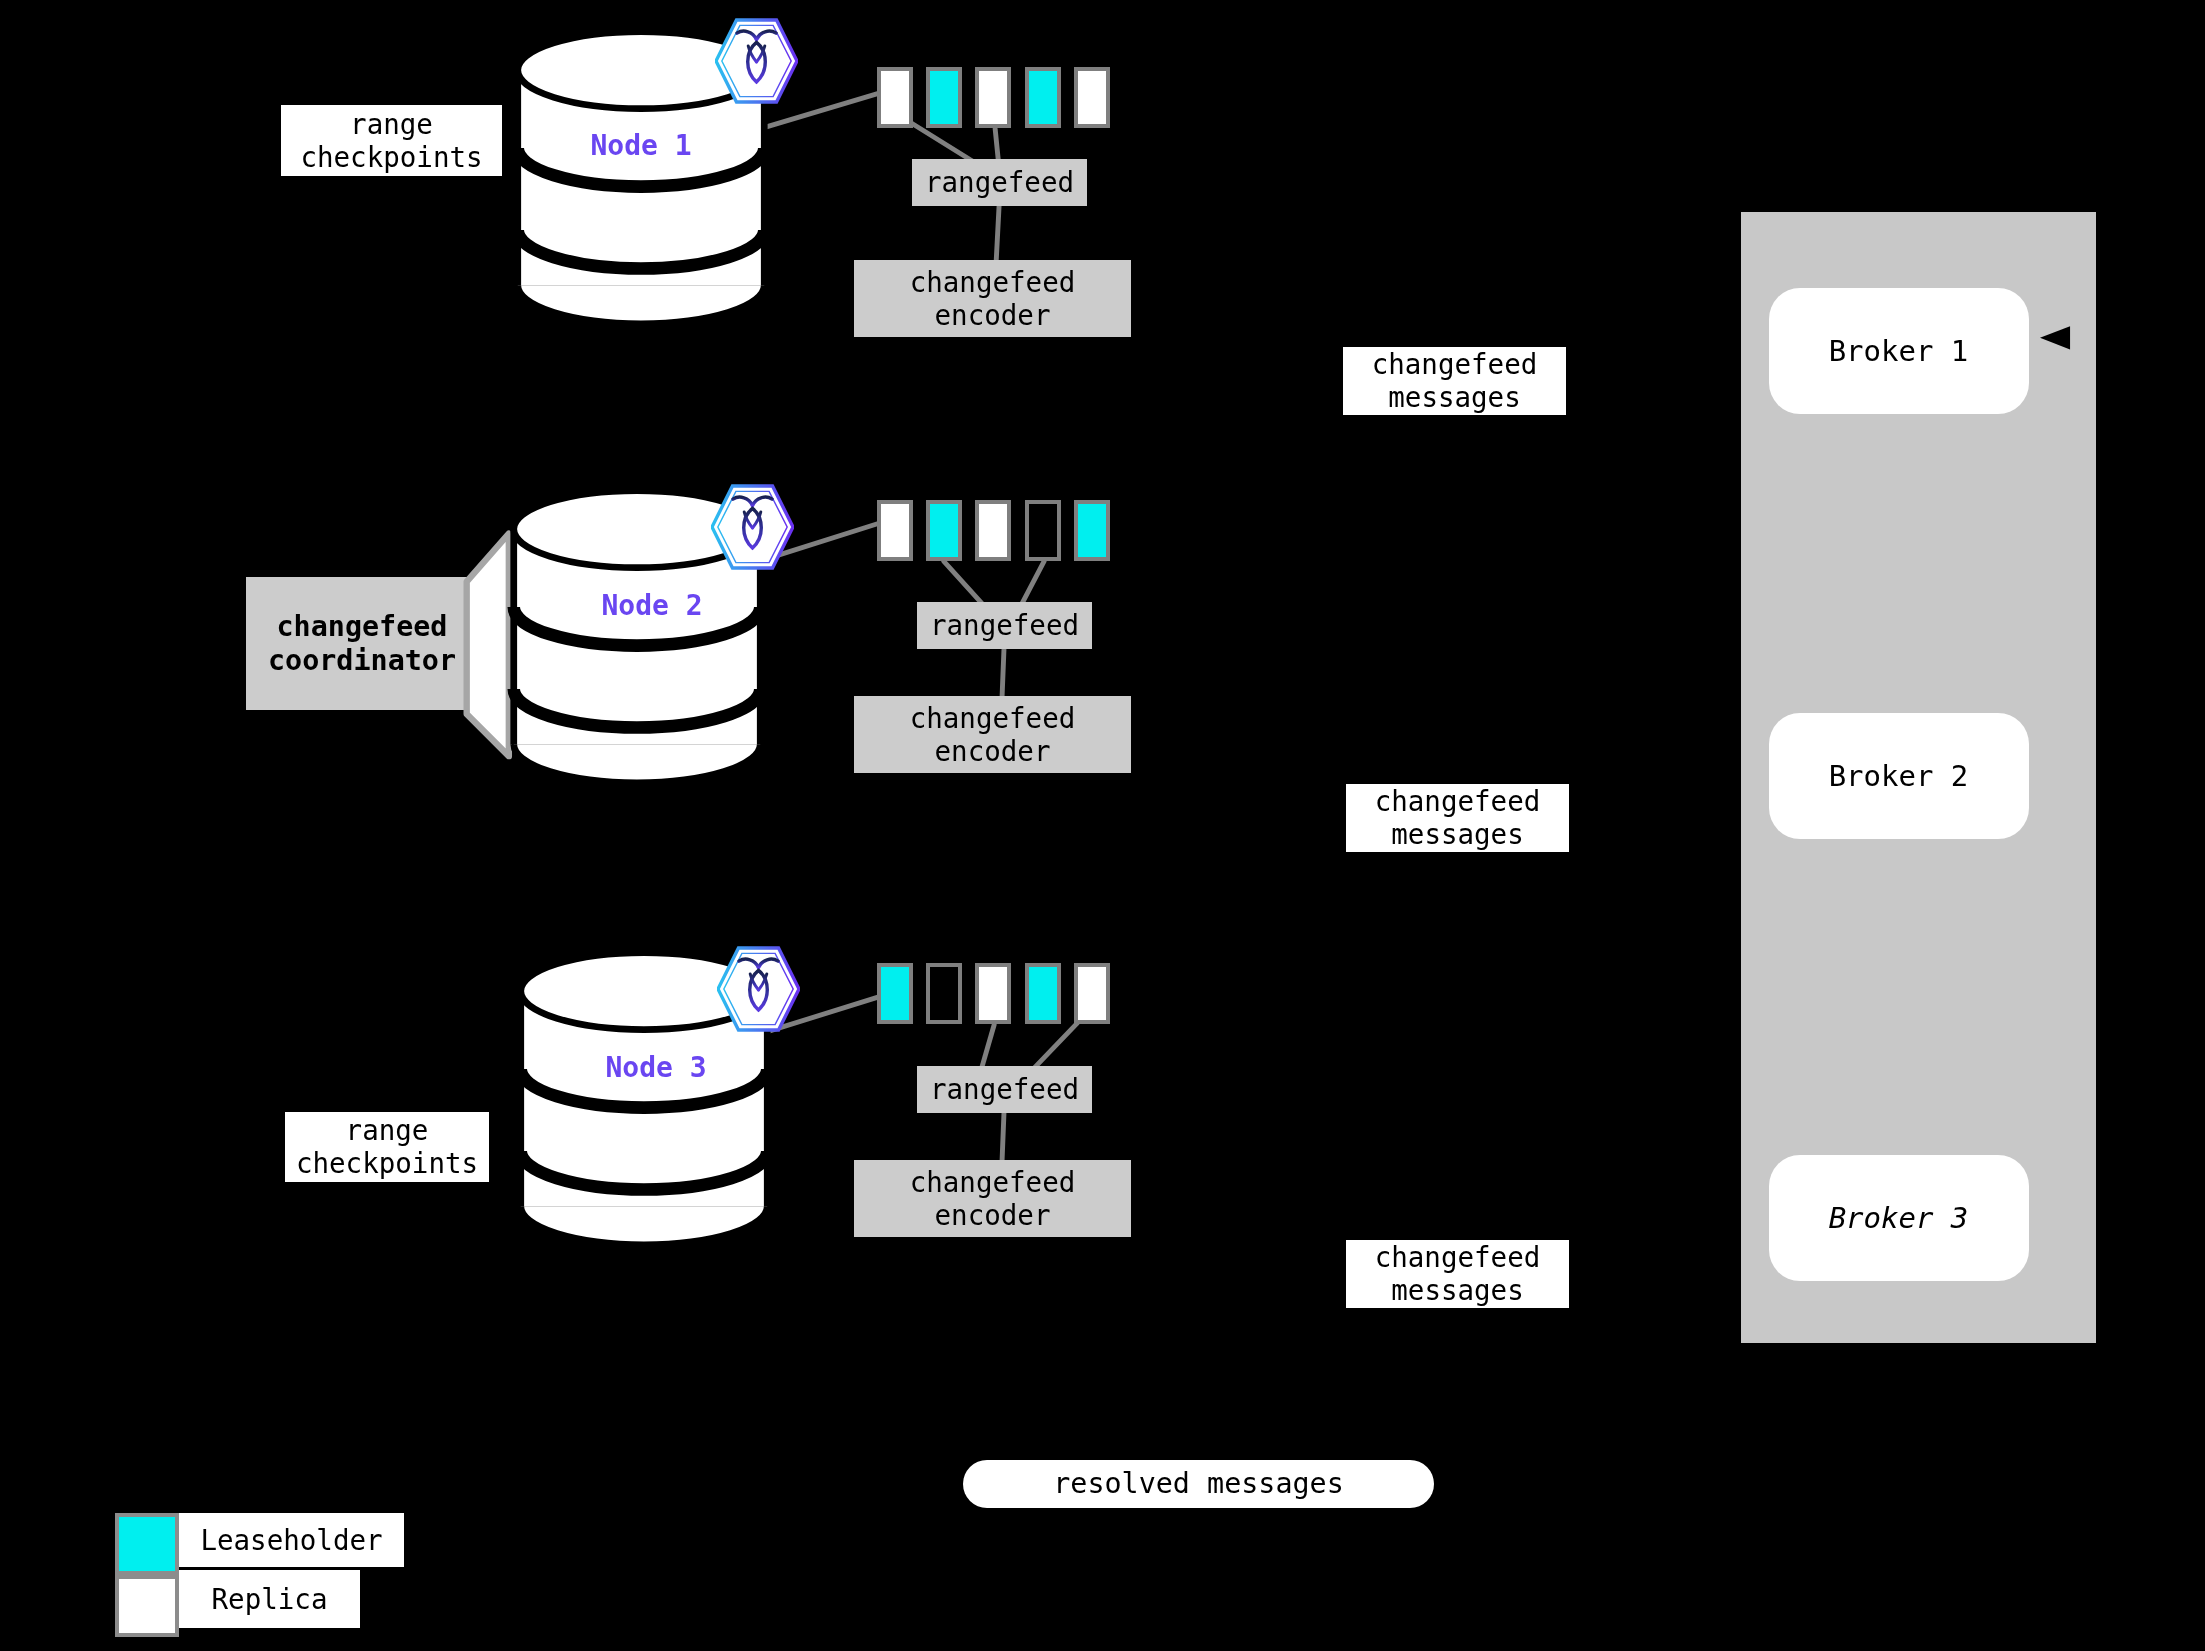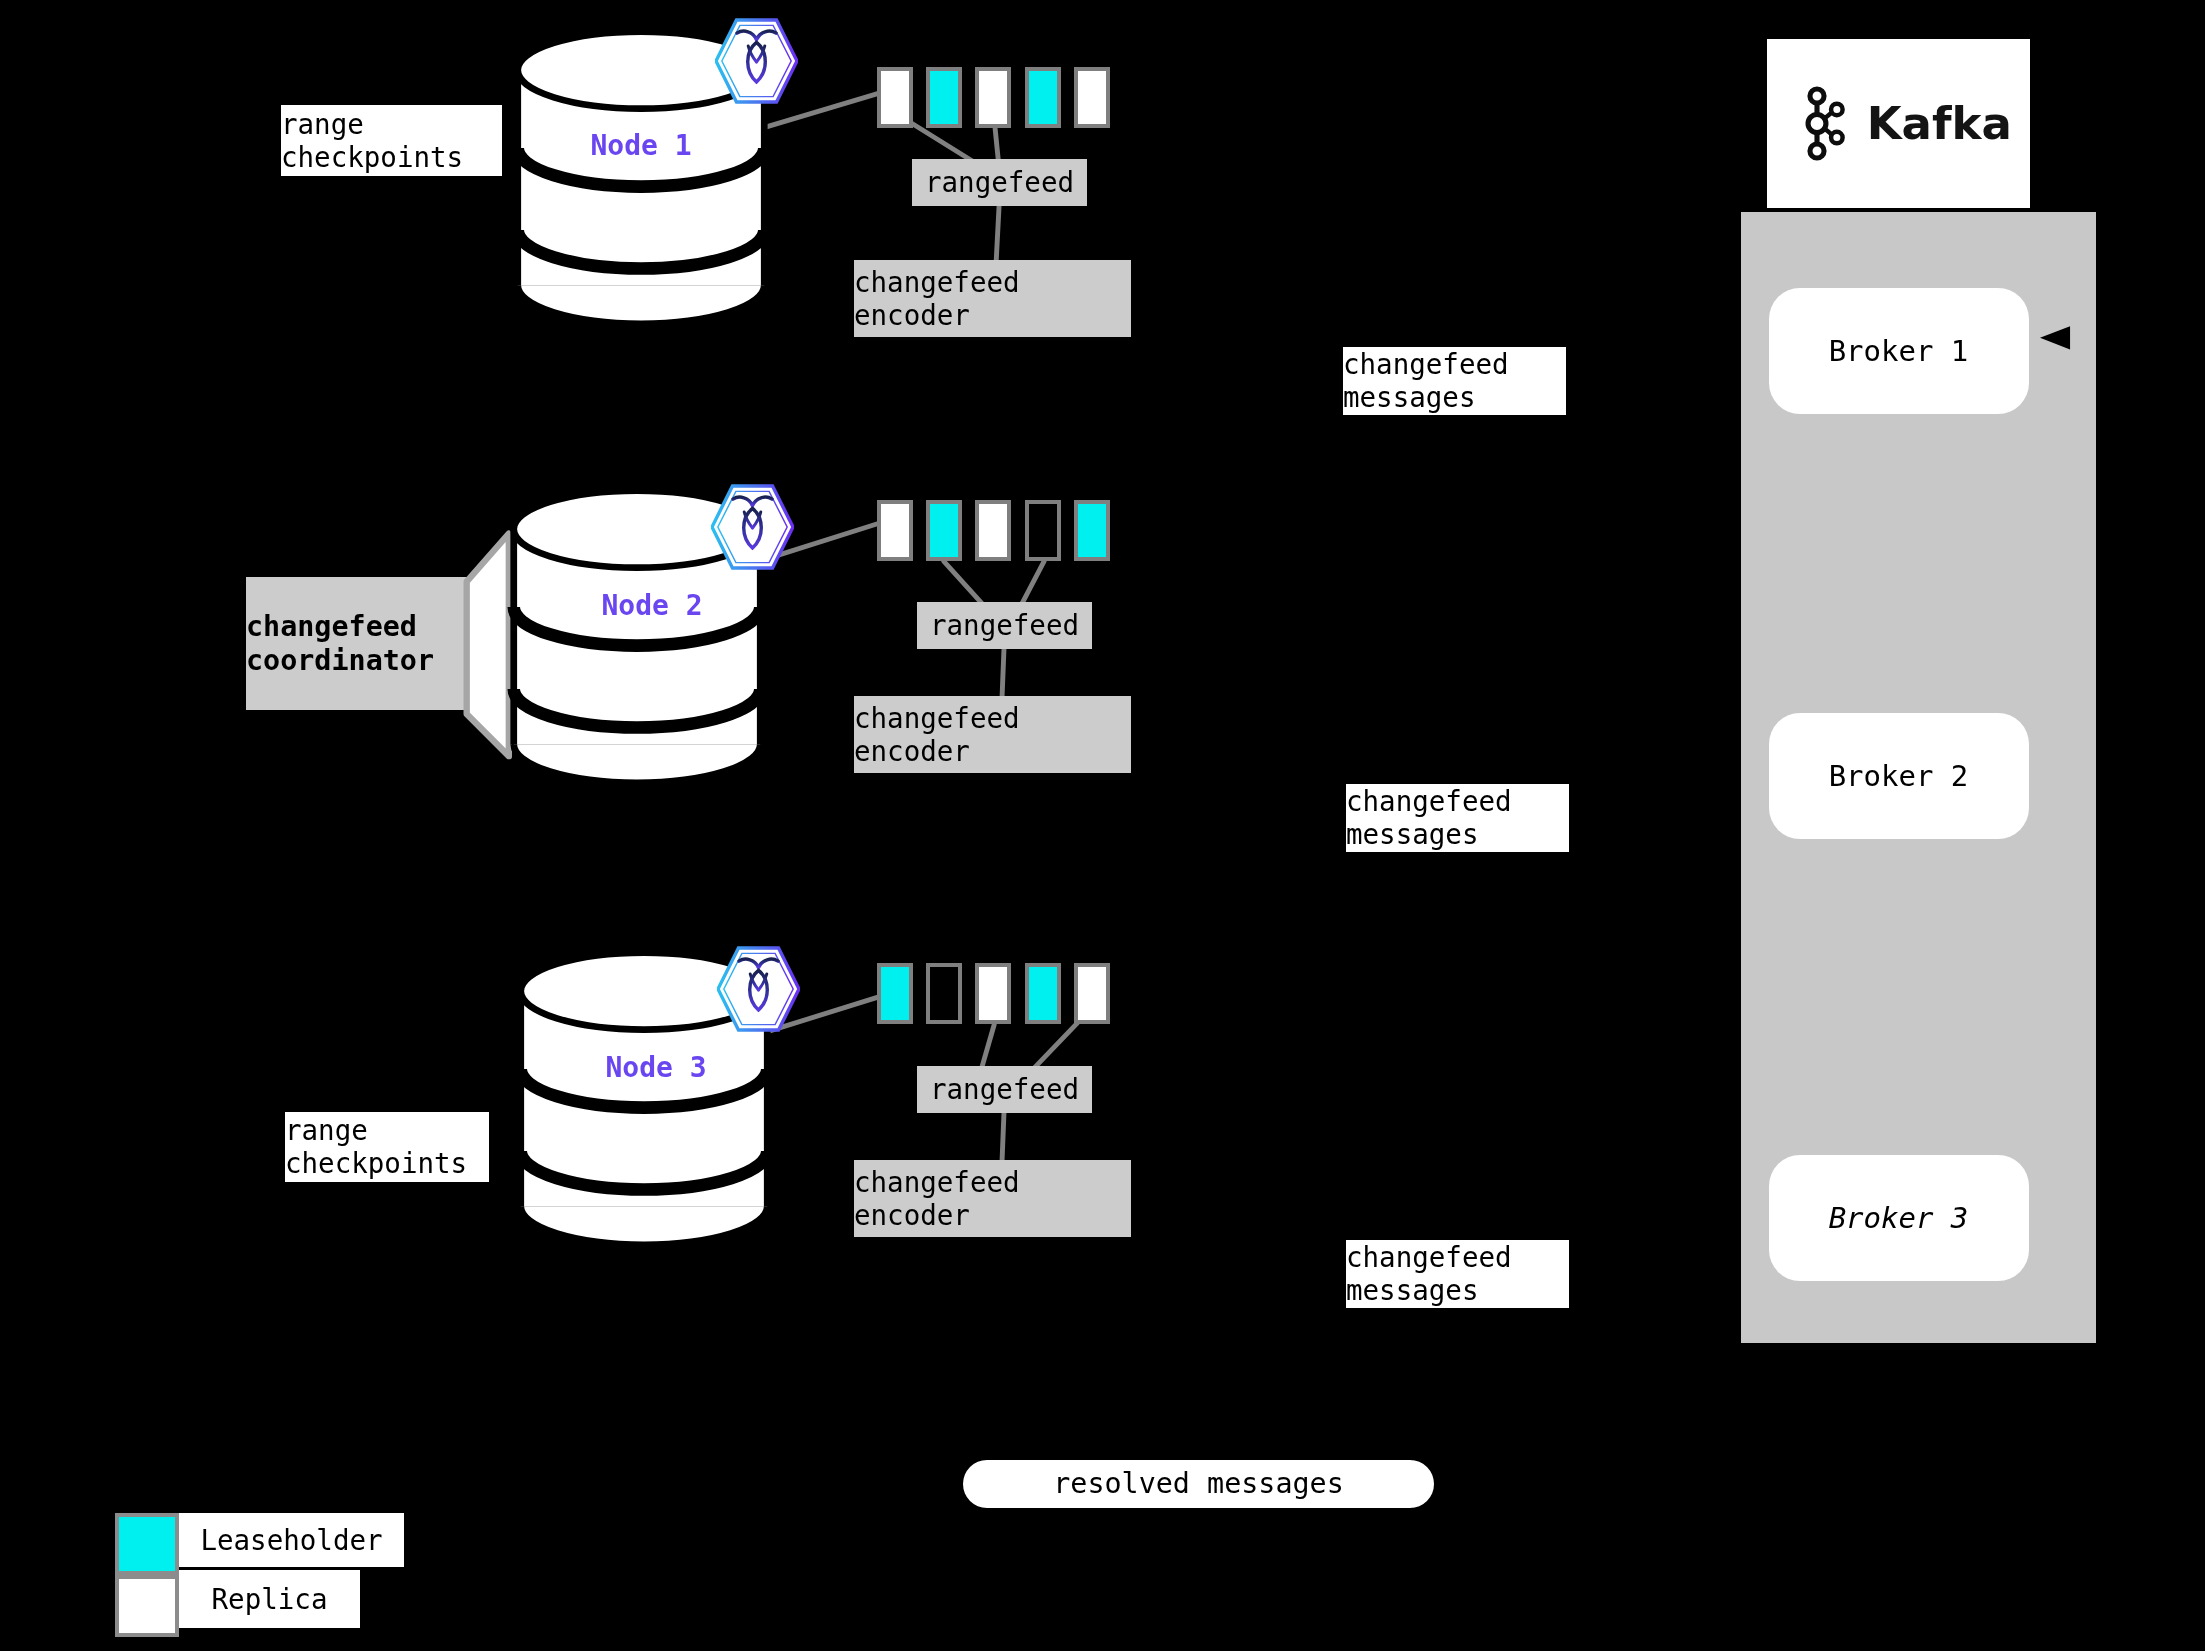--- a/index.html
+++ b/index.html
@@ -8,21 +8,21 @@
   .abs{position:absolute;}
   svg{display:block;}
 
   
   #connectors{position:absolute;left:0;top:0;z-index:1;}
   .connector{stroke:var(--line_gray,#808080);stroke-width:10;stroke-linecap:round;fill:none;}
   .flag{fill:#ffffff;stroke:#a6a6a6;stroke-width:13;stroke-linejoin:round;}
 
   
   .labelbox{display:flex;flex-direction:column;align-items:center;justify-content:center;
-            text-align:left;color:#000;box-sizing:border-box;z-index:2;}
+            text-align:center;color:#000;box-sizing:border-box;z-index:2;}
   .white{background:#ffffff;}
   .gray{background:var(--box_gray,#cccccc);}
   .mono56{font-size:27.5px;line-height:33px;}
   .mono58{font-size:28.4px;line-height:34px;}
   .bold{font-weight:bold;}
 
   
   .cyl{z-index:2;}
   .node-label{z-index:3;text-align:center;font-weight:bold;font-size:28px;line-height:39px;
               color:var(--node_label,#6a46f1);}
@@ -198,36 +198,20 @@
     <div class="sq empty"></div>
     <div class="sq replica"></div>
     <div class="sq leaseholder"></div>
     <div class="sq replica"></div>
   </div>
 
   <div class="abs labelbox gray mono56" style="left:917px;top:1066px;width:175px;height:47px;">rangefeed</div>
   <div class="abs labelbox gray mono56" style="left:854px;top:1160px;width:277px;height:77px;">changefeed encoder</div>
   <div class="abs labelbox white mono56" style="left:1346px;top:1240px;width:223px;height:68px;">changefeed messages</div>
 
-  <div class="abs kafka-box" style="left:1767px;top:39px;width:263px;height:169px;">
-    <svg width="64" height="123" viewBox="0 0 100 120">
-      <g stroke="#0d0d0d" fill="#ffffff">
-        <line x1="50" y1="28" x2="50" y2="50" stroke-width="8"></line>
-        <line x1="50" y1="70" x2="50" y2="92" stroke-width="8"></line>
-        <line x1="62" y1="52" x2="74" y2="42" stroke-width="7"></line>
-        <line x1="62" y1="68" x2="74" y2="78" stroke-width="7"></line>
-        <circle cx="50" cy="17" r="11" stroke-width="8"></circle>
-        <circle cx="50" cy="60" r="14" stroke-width="8"></circle>
-        <circle cx="50" cy="103" r="11" stroke-width="8"></circle>
-        <circle cx="81" cy="38" r="9" stroke-width="7"></circle>
-        <circle cx="81" cy="82" r="9" stroke-width="7"></circle>
-      </g>
-    </svg>
-    <div class="kafka-title">Kafka</div>
-  </div>
 
   <div class="abs kafka-container" style="left:1741px;top:212px;width:355px;height:1131px;">
     <div class="broker" style="top:76px;">Broker 1</div>
     <div class="broker" style="top:501px;">Broker 2</div>
     <div class="broker" style="top:943px;font-style:italic;">Broker 3</div>
   </div>
 
   <svg class="abs arrowhead" style="left:2040px;top:326px;" width="31" height="23.5" viewBox="0 0 64 48">
     <polygon points="0,24 62,0 62,48" fill="#000000"></polygon>
   </svg>

